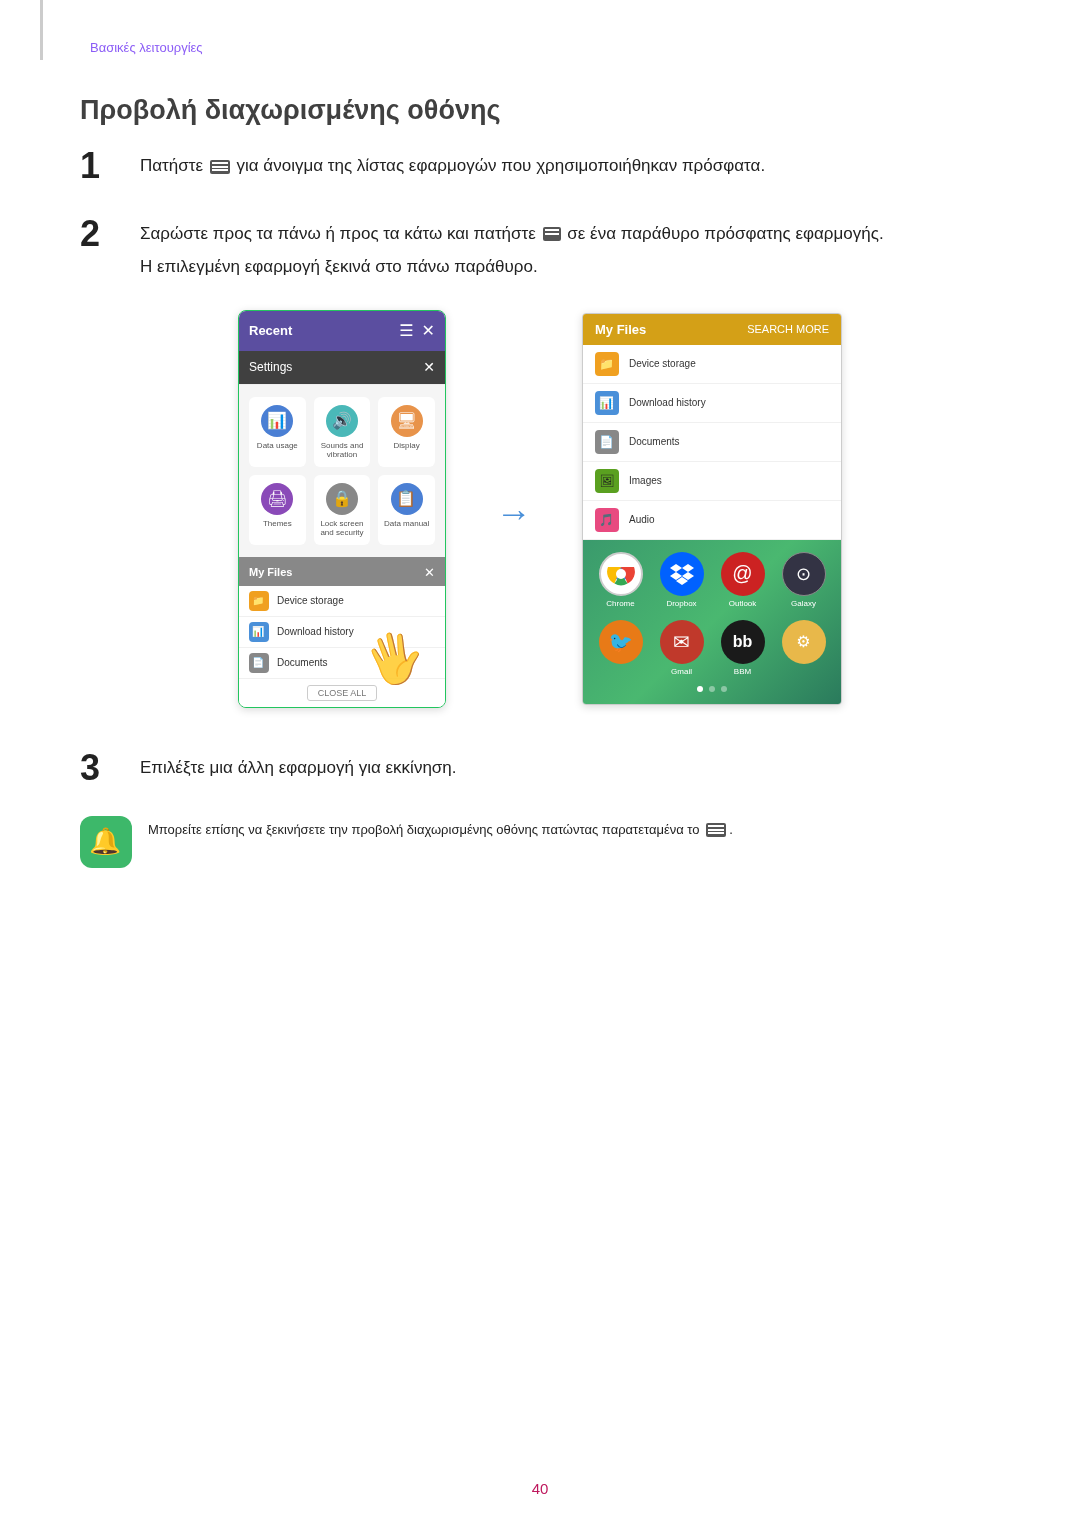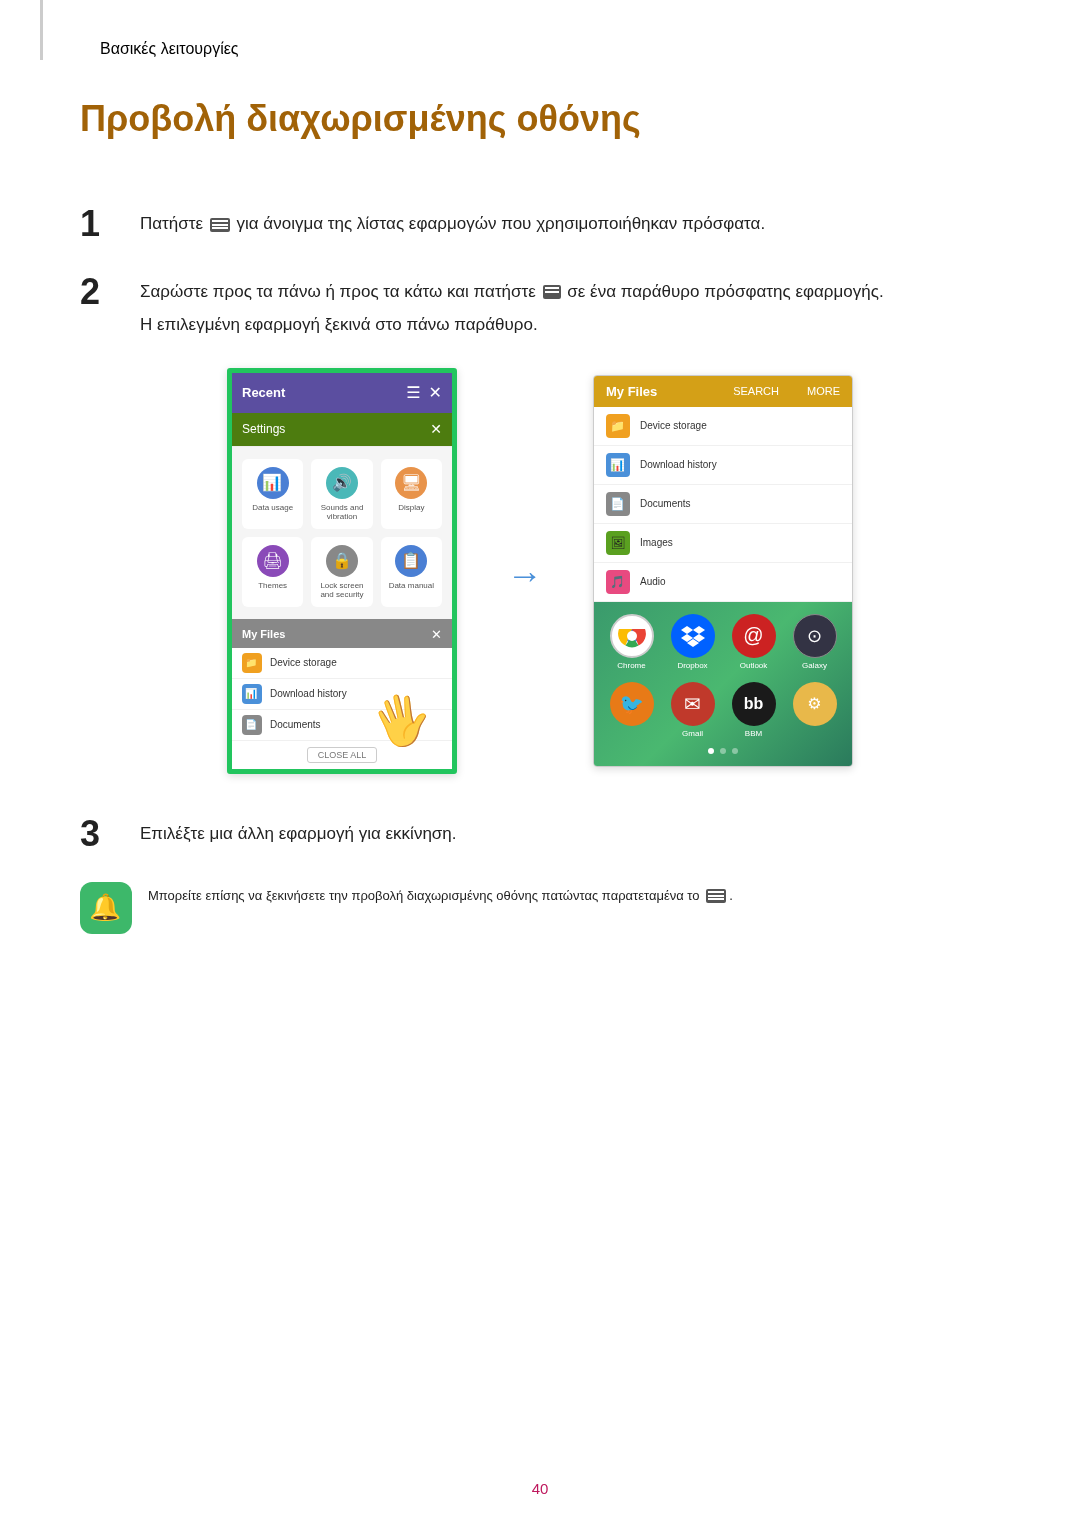--- a/index.html
+++ b/index.html
@@ -16,31 +16,31 @@
     .left-border {
       position: absolute;
       left: 40px;
       top: 0;
       width: 3px;
       height: 60px;
       background: #ccc;
     }
 
     .breadcrumb {
-      font-size: 16px;
-      color: #000000;
+      font-size: 13px;
+      color: #8b5cf6;
       margin-bottom: 40px;
-      margin-left: 20px;
+      margin-left: 10px;
     }
 
     .page-title {
-      font-size: 36px;
+      font-size: 27px;
       font-weight: bold;
-      color: #a16207;
-      margin-bottom: 64px;
+      color: #404040;
+      margin-bottom: 20px;
     }
 
     .step {
       display: flex;
       align-items: flex-start;
       margin-bottom: 28px;
     }
 
     .step-number {
       font-size: 36px;
@@ -73,25 +73,25 @@
     }
 
     .arrow-icon {
       font-size: 36px;
       color: #4a90d9;
       margin: 0 10px;
     }
 
     
     .phone-screen-left {
-      width: 230px;
+      width: 208px;
       min-height: 380px;
       background: #fff;
-      border: 5px solid #22c55e;
-      border-radius: 3px;
+      border: 1px solid #22c55e;
+      border-radius: 8px;
       overflow: hidden;
       box-shadow: 0 2px 8px rgba(0,0,0,0.15);
       position: relative;
     }
 
     .screen-top-bar {
       background: #5b4ea0;
       height: 40px;
       display: flex;
       align-items: center;
@@ -109,21 +109,21 @@
       display: flex;
       gap: 8px;
     }
 
     .screen-top-bar .icons span {
       color: #fff;
       font-size: 16px;
     }
 
     .screen-item-bar {
-      background: #4d7c0f;
+      background: #404040;
       height: 34px;
       display: flex;
       align-items: center;
       justify-content: space-between;
       padding: 0 10px;
       border-bottom: 1px solid #eee;
     }
 
     .screen-item-bar .item-text {
       color: #fff;
@@ -267,21 +267,21 @@
     }
 
     .right-files-header .rh-title {
       color: #fff;
       font-size: 13px;
       font-weight: bold;
     }
 
     .right-files-header .rh-actions {
       display: flex;
-      gap: 28px;
+      gap: 3px;
     }
 
     .right-files-header .rh-actions span {
       color: #fff;
       font-size: 11px;
     }
 
     .right-file-row {
       display: flex;
       align-items: center;

